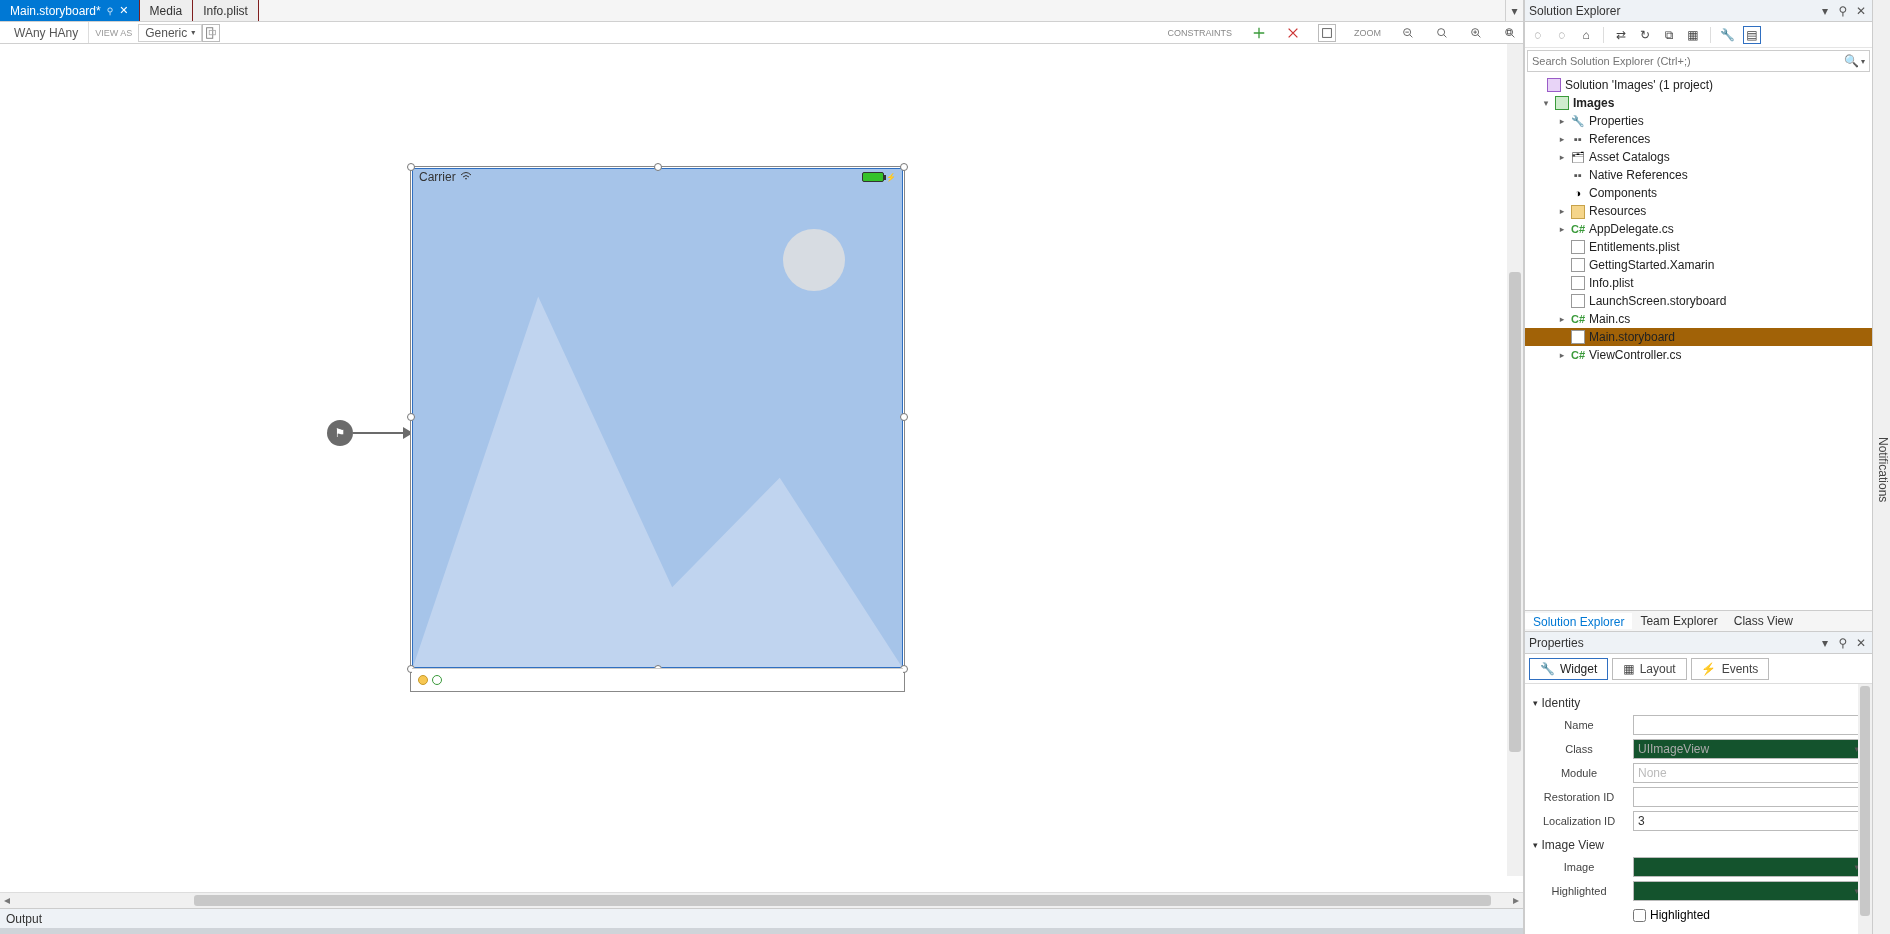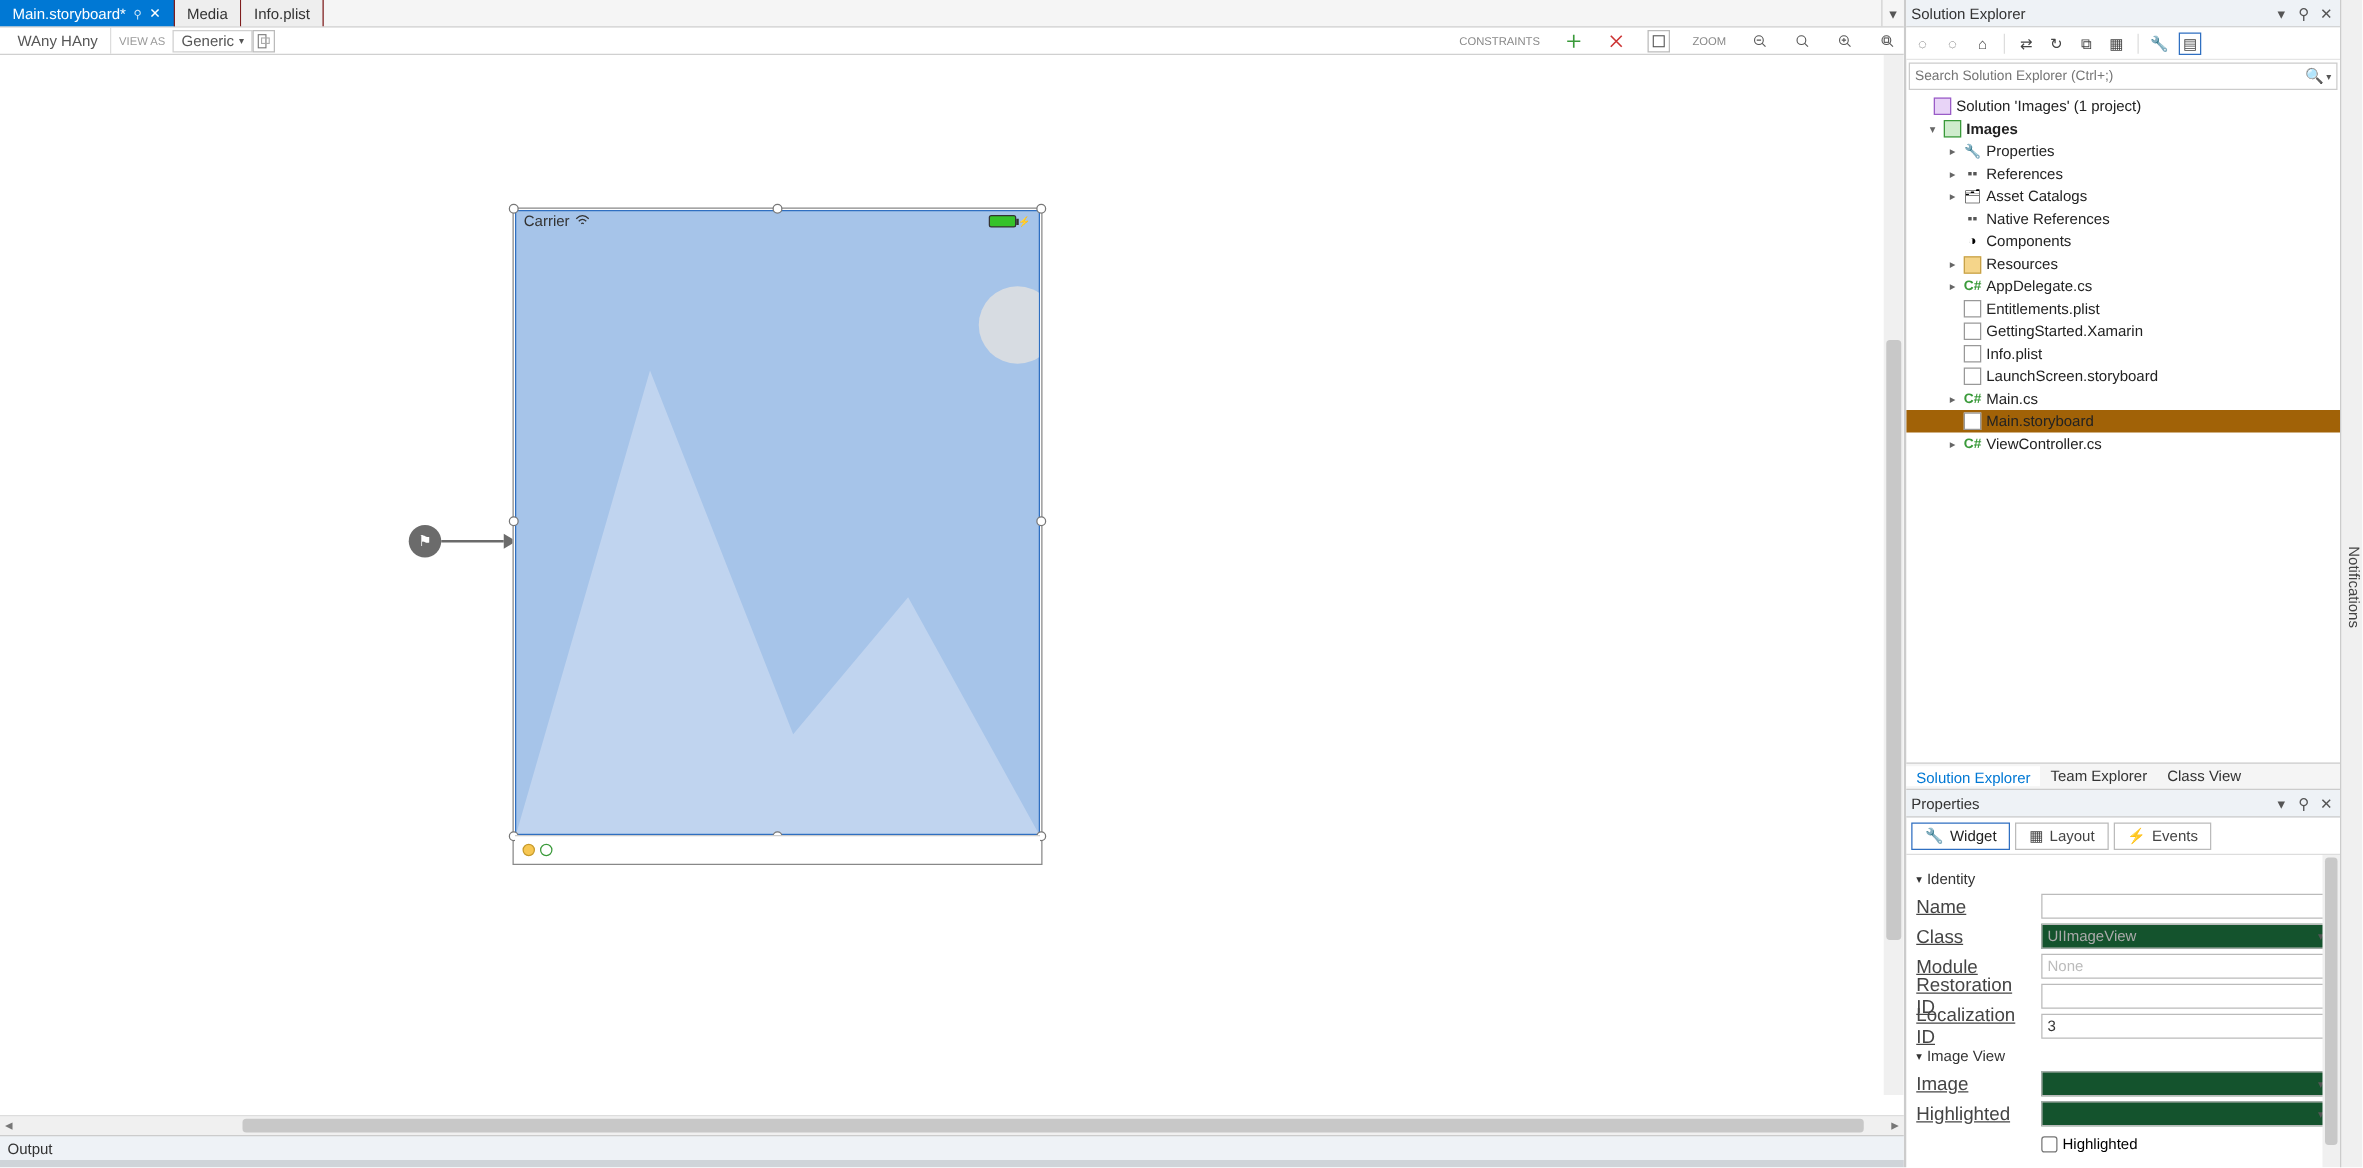--- a/index.html
+++ b/index.html
@@ -17,21 +17,21 @@
 .toolbar2 .viewas { padding: 0 6px; color:#999; font-size:9px; }
 .toolbar2 .generic { padding: 0 6px; border: 1px solid #d0d0d0; background:#fff; height:18px; display:flex; align-items:center; gap:4px; }
 .toolbar2 .right { margin-left: auto; display:flex; align-items:center; gap:16px; height:100%; }
 .toolbar2 .right span.lbl { color:#888; font-size:9px; padding:0 2px; }
 .tbtn { width:18px; height:18px; display:flex; align-items:center; justify-content:center; border:1px solid transparent; color:#555; }
 .tbtn svg { width:14px; height:14px; }
 .tbtn.boxed{border:1px solid #bbb;}
 
 .canvas-wrap { flex:1; position: relative; background:#fff; overflow:hidden; }
 .canvas { position:absolute; inset:0; }
-.device { position:absolute; left:410px; top:122px; width:424px; height:526px; border:1px solid #888; background:#fff; }
+.device { position:absolute; left:410px; top:122px; width:495px; height:526px; border:1px solid #888; background:#fff; }
 .imgview { position:absolute; left:1px; top:1px; right:1px; height:500px; background:#a6c4e9; border:1px solid #2f6fc1; overflow:hidden; }
 .statusbar { position:absolute; top:0; left:0; right:0; height:16px; display:flex; align-items:center; padding:0 6px; font-size:10px; color:#333; }
 .statusbar .battery { margin-left:auto; width:22px; height:10px; border:1px solid #333; border-radius:2px; position:relative; background:#35c22a; }
 .statusbar .battery::after{ content:''; position:absolute; right:-3px; top:2px; width:2px; height:5px; background:#333; }
 .statusbar .bolt { font-size:8px; margin-left:2px; }
 .mountain { position:absolute; left:0; right:0; bottom:0; }
 .sun { position:absolute; left:370px; top:60px; width:62px; height:62px; border-radius:50%; background:#d7dce2; }
 .sel-handle { position:absolute; width:8px; height:8px; background:#fff; border:1px solid #777; border-radius:50%; transform:translate(-50%,-50%); }
 .bottombar { position:absolute; left:1px; right:1px; bottom:1px; height:22px; border-top:1px solid #ccc; background:#fff; display:flex; align-items:center; padding-left:6px; gap:4px; }
 .bottombar .dot { width:10px;height:10px;border-radius:50%; }
@@ -77,21 +77,21 @@
 .panel-tabs { height:22px; border-top:1px solid #ccc; border-bottom:1px solid #ccc; display:flex; align-items:center; font-size:11px; background:#f5f5f5; }
 .panel-tabs span { padding:0 8px; color:#333; cursor:pointer; }
 .panel-tabs span.active { color:#0078d4; background:#fff; border-top:2px solid transparent; }
 .prop-tabs { height:30px; display:flex; align-items:center; gap:4px; padding:4px; border-bottom:1px solid #ddd; }
 .prop-tab { border:1px solid #bbb; padding:3px 10px; display:flex; align-items:center; gap:5px; font-size:12px; color:#444; cursor:pointer; background:#fff; }
 .prop-tab.active { border-color:#2f6fc1; color:#222; }
 .prop-body { padding:6px 8px; overflow:auto; position:relative; }
 .section-hdr { display:flex; align-items:center; gap:4px; font-weight:500; color:#333; margin:6px 0 4px; }
 .section-hdr .caret{ font-size:9px; }
 .field { display:flex; align-items:center; height:22px; margin-bottom:2px; }
-.field label { width:100px; text-align:left; padding-right:8px; color:#444; font-size:15px;text-decoration:underline; }
+.field label { width:100px; text-align:center; padding-right:8px; color:#444; font-size:11px; }
 .field .inp { flex:1; height:20px; border:1px solid #bbb; background:#fff; padding:0 4px; font-size:11px; color:#333; display:flex; align-items:center; }
 .field .combo { flex:1; height:20px; border:1px solid #bbb; background:#14532d; display:flex; align-items:center; padding:0 4px; color:#aaa; position:relative; }
 .field .combo::after{ content:'▾'; position:absolute; right:4px; color:#555; font-size:9px; }
 .field .check { flex:1; display:flex; align-items:center; gap:4px; }
 .field .check input{ width:13px;height:13px; }
 
 .output-bar { height:20px; border-top:1px solid #ccc; background:#eef2f6; display:flex; align-items:center; padding:0 6px; font-size:11px; color:#333; }
 .status-strip{ height:6px; background:#cfd4d9; }
 
 .notif-tab { width:18px; background:#f0f0f0; border-left:1px solid #ccc; writing-mode:vertical-rl; text-orientation:mixed; text-align:center; padding-top:6px; font-size:11px; color:#444; }

